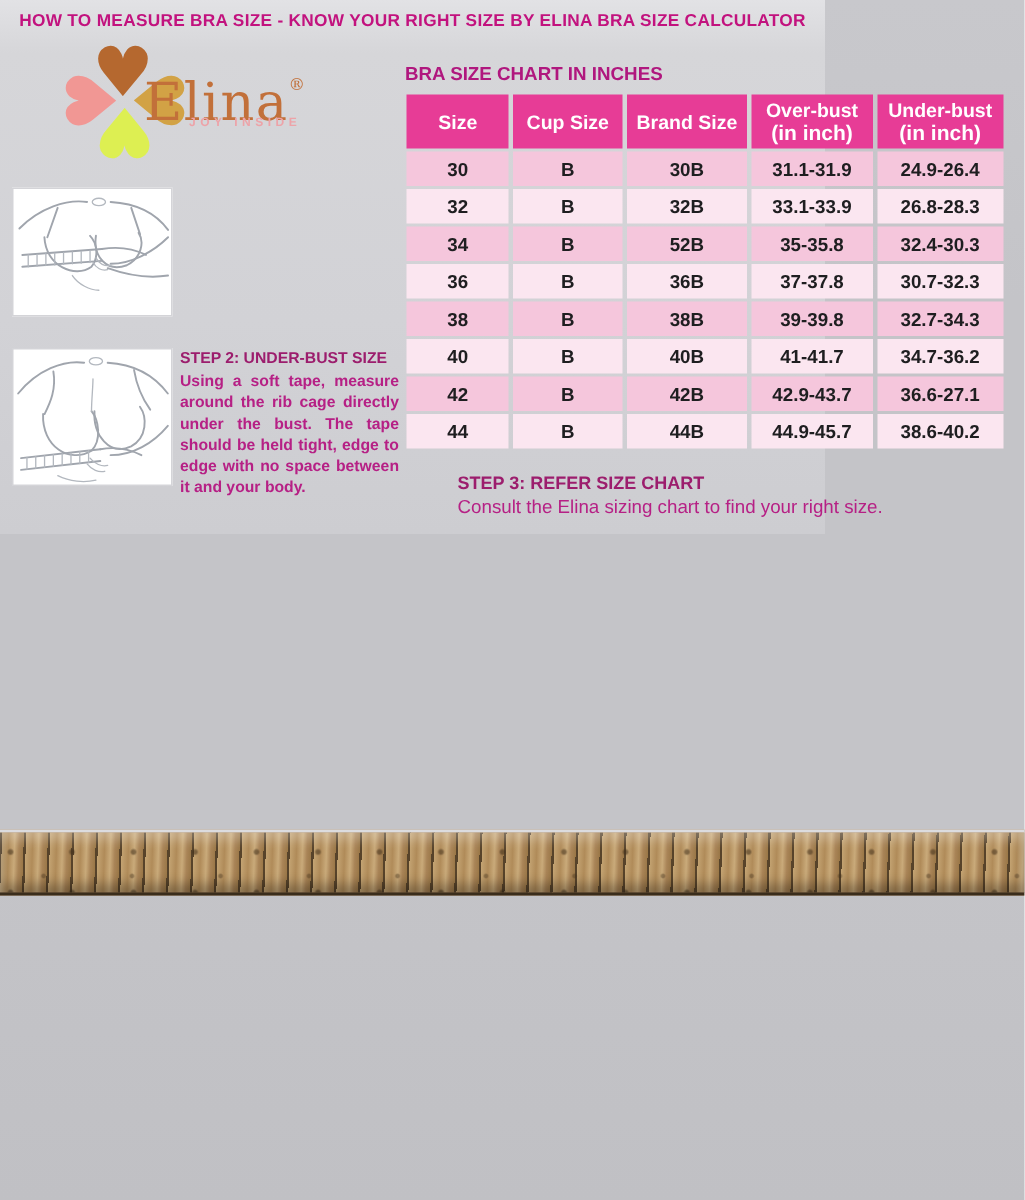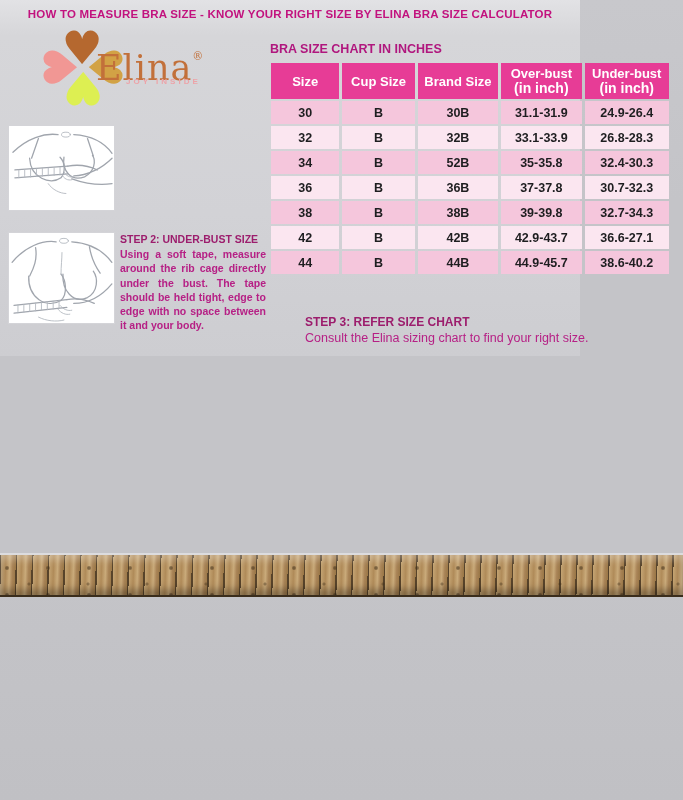--- a/index.html
+++ b/index.html
@@ -2,21 +2,21 @@
 <html style="--title-magenta: #c2127e; --heading-magenta: #9c1d6d; --heading2-magenta: #b0177e; --body-magenta: #b62085; --table-header-pink: #e73c96; --row-pink-dark: #f5c6dc; --row-pink-light: #fbe6f0; --logo-orange: #c2703a; --tagline-pink: #eda3a8; --heart-brown: #b5682f; --heart-pink: #f19794; --heart-yellow: #ddef52; --heart-gold: #d2a245;"><head>
 <meta charset="utf-8">
 <style>
   html,body{margin:0;padding:0;}
   body{width:683px;height:800px;font-family:"Liberation Sans",sans-serif;}
   .stage{position:relative;width:683px;height:800px;overflow:hidden;
     background:linear-gradient(180deg,#c8c8cc 0%,#c4c4c8 25%,#c4c4c8 72%,#c0c0c4 100%);}
 
   
   .panel{position:absolute;left:0;top:197;width:550px;height:356px;
-    background:linear-gradient(180deg,#e2e2e5 0%,#d6d6d9 10%,#d2d2d6 60%,#cdcdd1 100%);padding-left:30px;}
+    background:linear-gradient(180deg,#e2e2e5 0%,#d6d6d9 10%,#d2d2d6 60%,#cdcdd1 100%);}
 
   .title{position:absolute;left:0;top:8px;width:100%;text-align:center;
     font-size:11.5px;font-weight:bold;letter-spacing:.2px;color:var(--title-magenta);}
 
   
   .logo{position:absolute;left:40px;top:25px;width:175px;height:82px;}
   .heart{position:absolute;width:44px;height:44px;font-size:46px;line-height:42px;
     text-align:center;font-family:"DejaVu Sans",sans-serif;}
   .heart::before{content:"\2665";}
   .heart-top{left:20px;top:2px;color:var(--heart-brown);}
@@ -153,20 +153,27 @@
             <td>36B</td>
             <td>37-37.8</td>
             <td>30.7-32.3</td>
           </tr>
           <tr>
             <td>38</td>
             <td>B</td>
             <td>38B</td>
             <td>39-39.8</td>
             <td>32.7-34.3</td>
+          </tr>
+          <tr>
+            <td>40</td>
+            <td>B</td>
+            <td>40B</td>
+            <td>41-41.7</td>
+            <td>34.7-36.2</td>
           </tr>
           <tr>
             <td>42</td>
             <td>B</td>
             <td>42B</td>
             <td>42.9-43.7</td>
             <td>36.6-27.1</td>
           </tr>
           <tr>
             <td>44</td>

